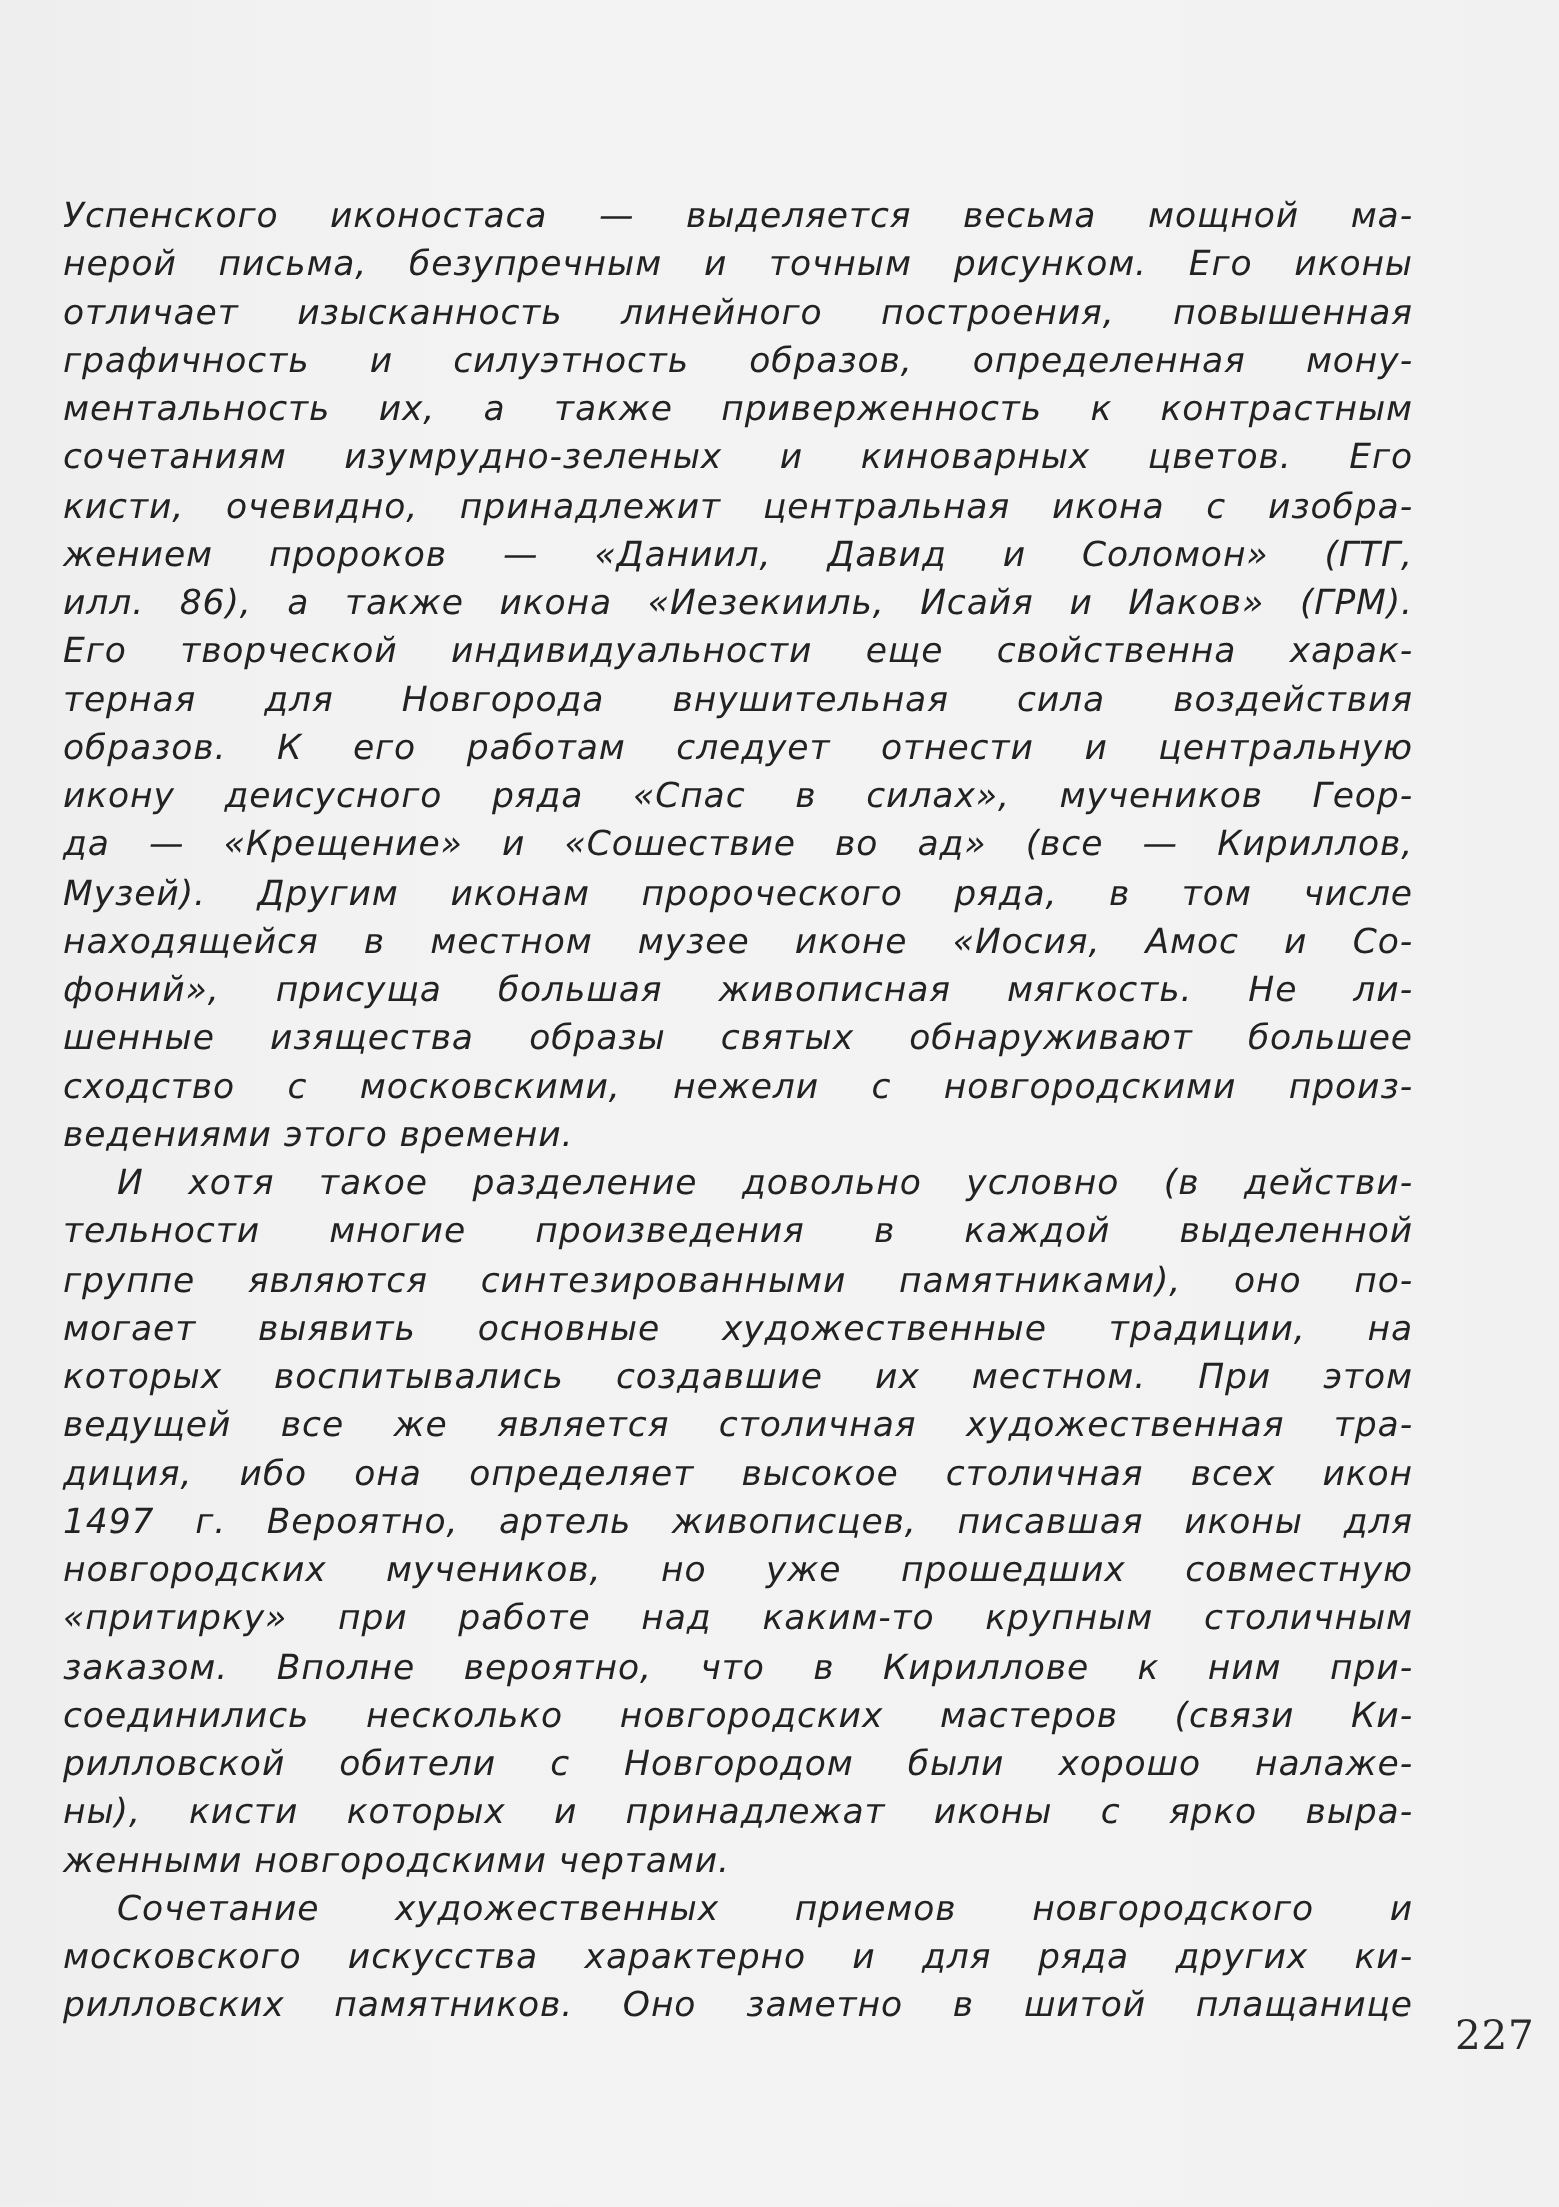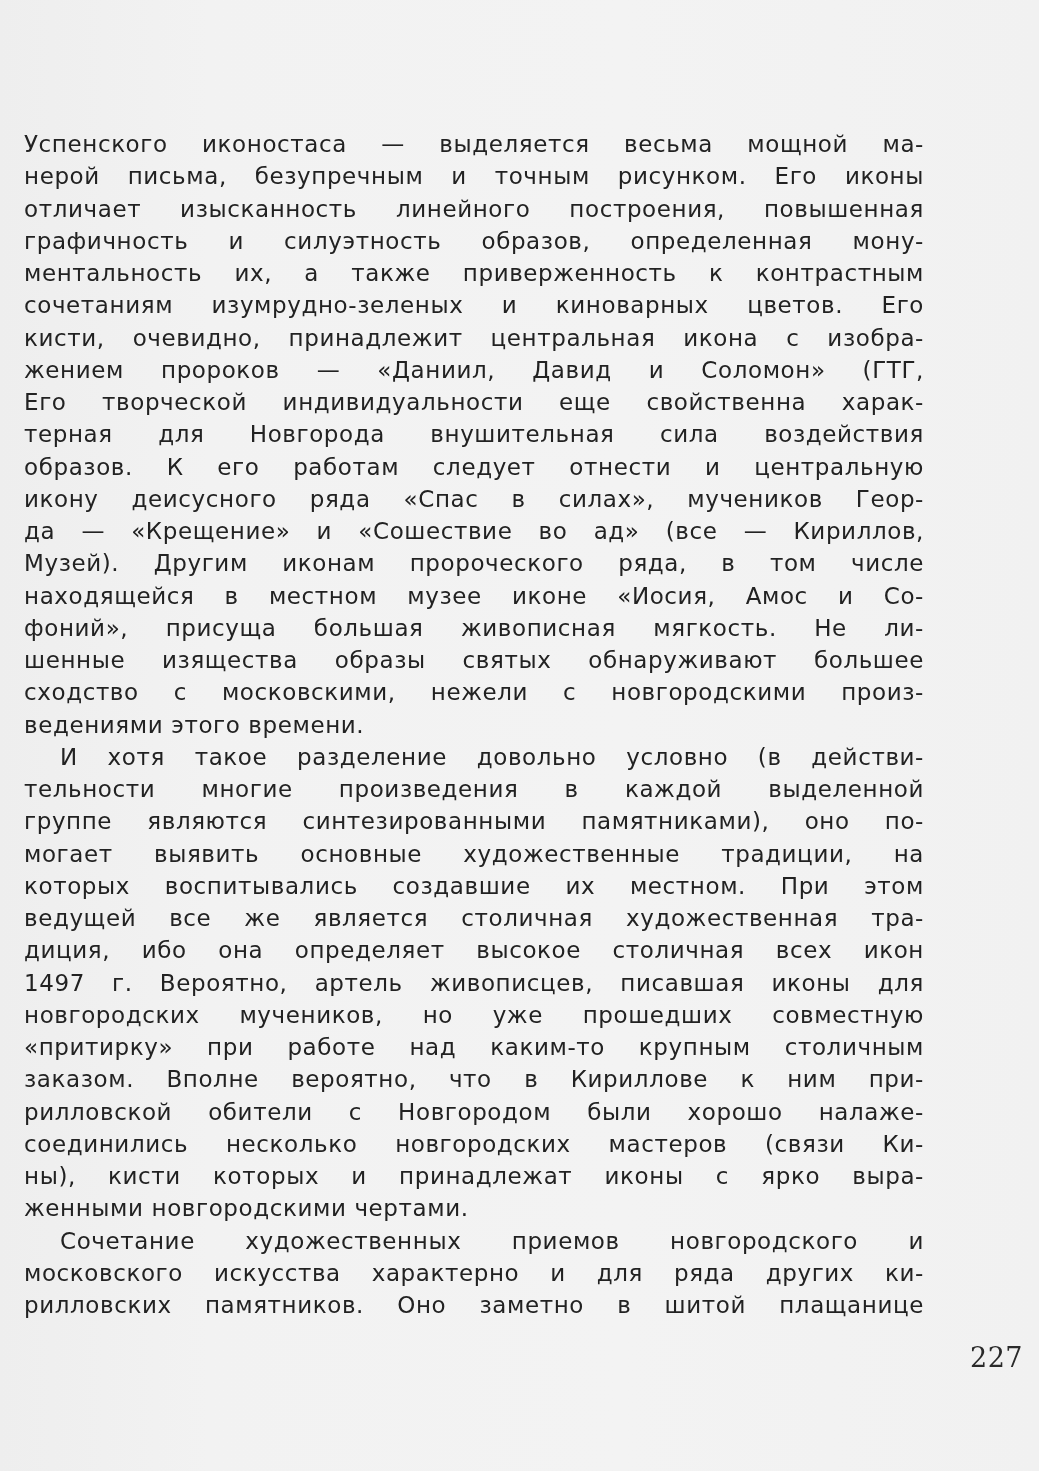--- a/index.html
+++ b/index.html
@@ -15,28 +15,29 @@
     }
     .page {
       position: absolute;
       left: 0; top: 0;
       width: 1039px;
       height: 1471px;
       background: linear-gradient(90deg, #eeeeee 0%, #f2f2f2 20%, #f3f3f3 60%, #f1f1f1 100%);
     }
     .text-block {
       position: absolute;
-      left: 24px;
+      left: 42px;
       top: 128px;
       width: 900px;
       font-family: "DejaVu Sans", sans-serif;
       font-size: 23px;
       line-height: 32.25px;
       color: #222222;
       letter-spacing: 0.6px;
+      font-style: italic;
     }
     .line {
       display: block;
       height: 32.25px;
       white-space: nowrap;
       text-align: justify;
       text-align-last: justify;
       width: 900px;
     }
     .line.last {
@@ -64,20 +65,21 @@
 
     <div>
       <span class="line">Успенского иконостаса — выделяется весьма мощной ма-</span>
       <span class="line">нерой письма, безупречным и точным рисунком. Его иконы</span>
       <span class="line">отличает изысканность линейного построения, повышенная</span>
       <span class="line">графичность и силуэтность образов, определенная мону-</span>
       <span class="line">ментальность их, а также приверженность к контрастным</span>
       <span class="line">сочетаниям изумрудно-зеленых и киноварных цветов. Его</span>
       <span class="line">кисти, очевидно, принадлежит центральная икона с изобра-</span>
       <span class="line">жением пророков — «Даниил, Давид и Соломон» (ГТГ,</span>
+      <span class="line">илл. 86), а также икона «Иезекииль, Исайя и Иаков» (ГРМ).</span>
       <span class="line">Его творческой индивидуальности еще свойственна харак-</span>
       <span class="line">терная для Новгорода внушительная сила воздействия</span>
       <span class="line">образов. К его работам следует отнести и центральную</span>
       <span class="line">икону деисусного ряда «Спас в силах», мучеников Геор-</span>
       <span class="line">да — «Крещение» и «Сошествие во ад» (все — Кириллов,</span>
       <span class="line">Музей). Другим иконам пророческого ряда, в том числе</span>
       <span class="line">находящейся в местном музее иконе «Иосия, Амос и Со-</span>
       <span class="line">фоний», присуща большая живописная мягкость. Не ли-</span>
       <span class="line">шенные изящества образы святых обнаруживают большее</span>
       <span class="line">сходство с московскими, нежели с новгородскими произ-</span>
@@ -89,22 +91,22 @@
       <span class="line">тельности многие произведения в каждой выделенной</span>
       <span class="line">группе являются синтезированными памятниками), оно по-</span>
       <span class="line">могает выявить основные художественные традиции, на</span>
       <span class="line">которых воспитывались создавшие их местном. При этом</span>
       <span class="line">ведущей все же является столичная художественная тра-</span>
       <span class="line">диция, ибо она определяет высокое столичная всех икон</span>
       <span class="line">1497 г. Вероятно, артель живописцев, писавшая иконы для</span>
       <span class="line">новгородских мучеников, но уже прошедших совместную</span>
       <span class="line">«притирку» при работе над каким-то крупным столичным</span>
       <span class="line">заказом. Вполне вероятно, что в Кириллове к ним при-</span>
+      <span class="line">соединились несколько новгородских мастеров (связи Ки-</span>
       <span class="line">рилловской обители с Новгородом были хорошо налаже-</span>
-      <span class="line">соединились несколько новгородских мастеров (связи Ки-</span>
       <span class="line">ны), кисти которых и принадлежат иконы с ярко выра-</span>
       <span class="line last">женными новгородскими чертами.</span>
     </div>
 
     <div>
       <span class="line indent">Сочетание художественных приемов новгородского и</span>
       <span class="line">московского искусства характерно и для ряда других ки-</span>
       <span class="line">рилловских памятников. Оно заметно в шитой плащанице</span>
     </div>
 

